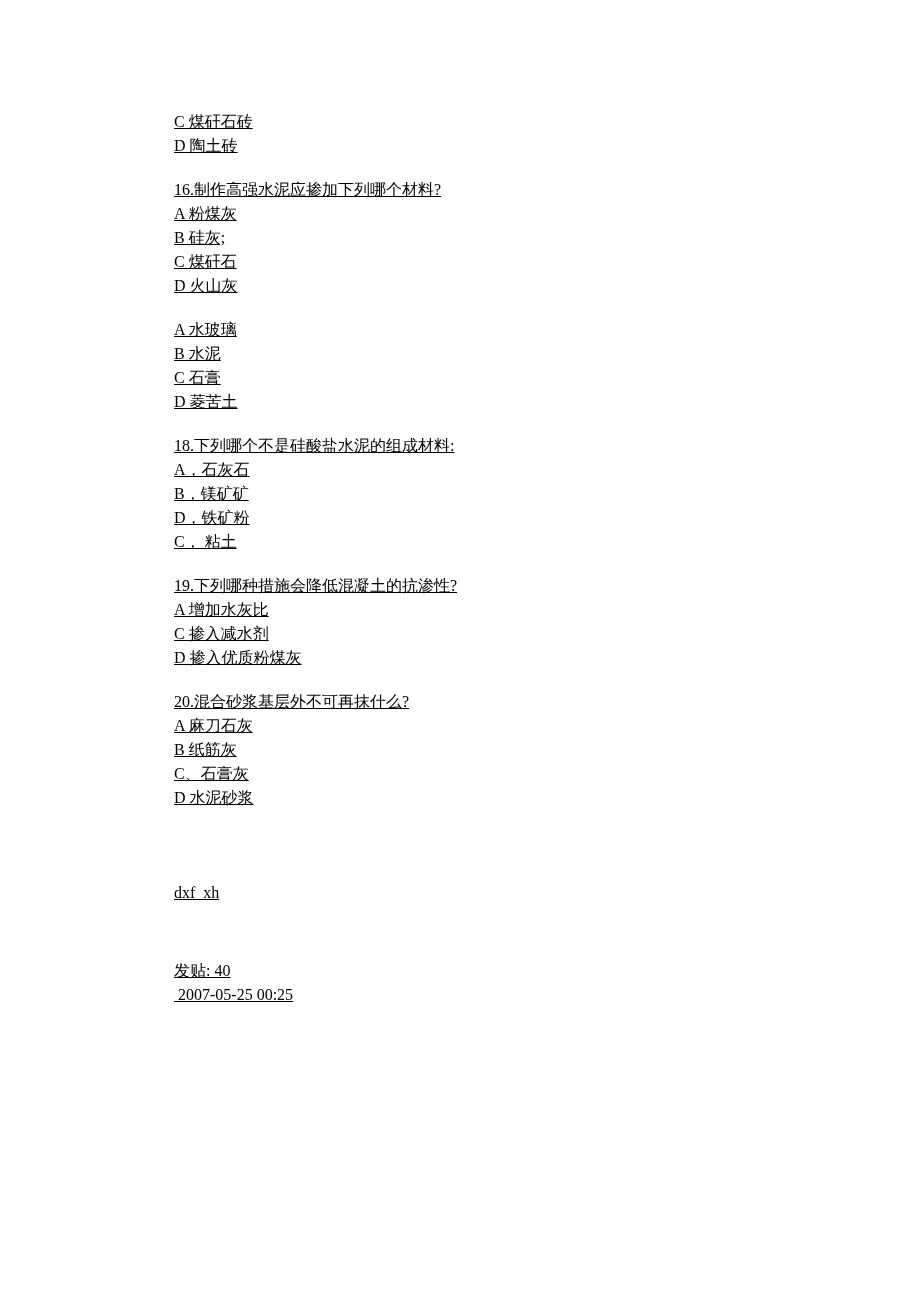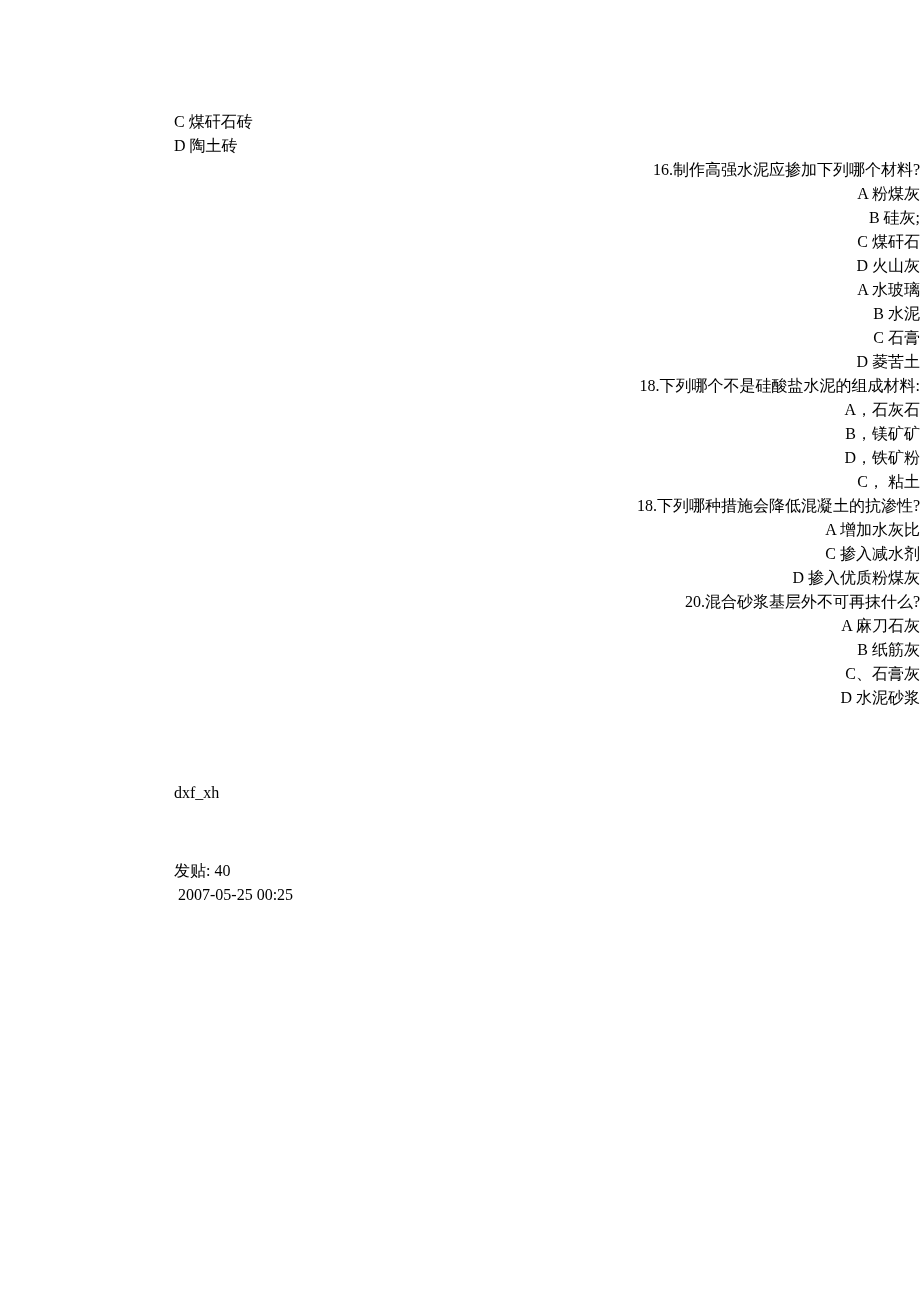--- a/index.html
+++ b/index.html
@@ -9,26 +9,27 @@
     font-family: "SimSun", "宋体", serif;
     font-size: 16px;
     color: #000000;
     line-height: 1.5;
   }
   .page {
     width: 920px;
     min-height: 1302px;
     padding: 110px 0 0 174px;
     box-sizing: border-box;
+    text-decoration: underline;
   }
   .line {
     white-space: pre;
   }
   .q-block {
-    text-align: right;
+    margin-top: 20px;
   }
   .meta-block {
     margin-top: 71px;
   }
   .gap-mid { height: 54px; }
 </style>
 </head>
 <body>
 
 <div class="page">
@@ -55,21 +56,21 @@
 
   <div class="q-block">
     <div class="line">18.下列哪个不是硅酸盐水泥的组成材料:</div>
     <div class="line">A，石灰石</div>
     <div class="line">B，镁矿矿</div>
     <div class="line">D，铁矿粉</div>
     <div class="line">C， 粘土</div>
   </div>
 
   <div class="q-block">
-    <div class="line">18.下列哪种措施会降低混凝土的抗渗性?</div>
+    <div class="line">19.下列哪种措施会降低混凝土的抗渗性?</div>
     <div class="line">A 增加水灰比</div>
     <div class="line">C 掺入减水剂</div>
     <div class="line">D 掺入优质粉煤灰</div>
   </div>
 
   <div class="q-block">
     <div class="line">20.混合砂浆基层外不可再抹什么?</div>
     <div class="line">A 麻刀石灰</div>
     <div class="line">B 纸筋灰</div>
     <div class="line">C、石膏灰</div>

